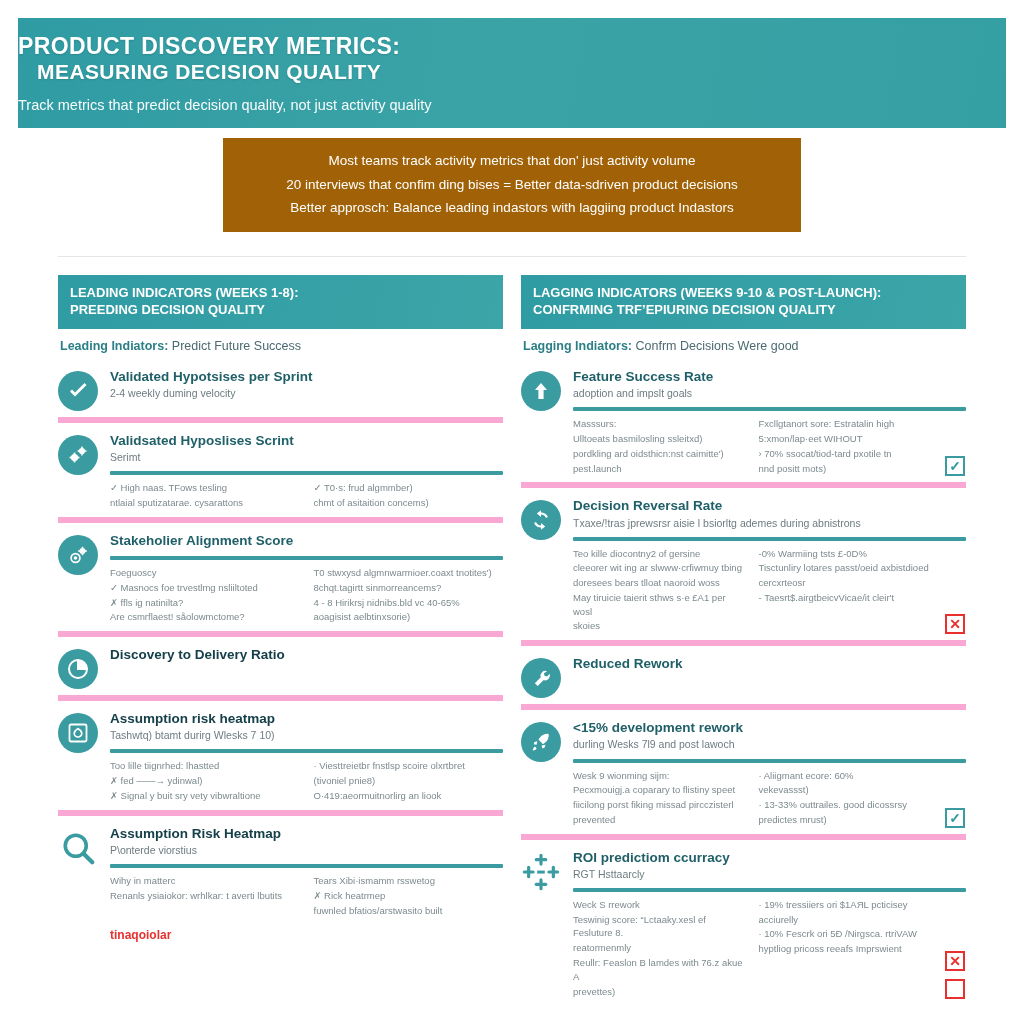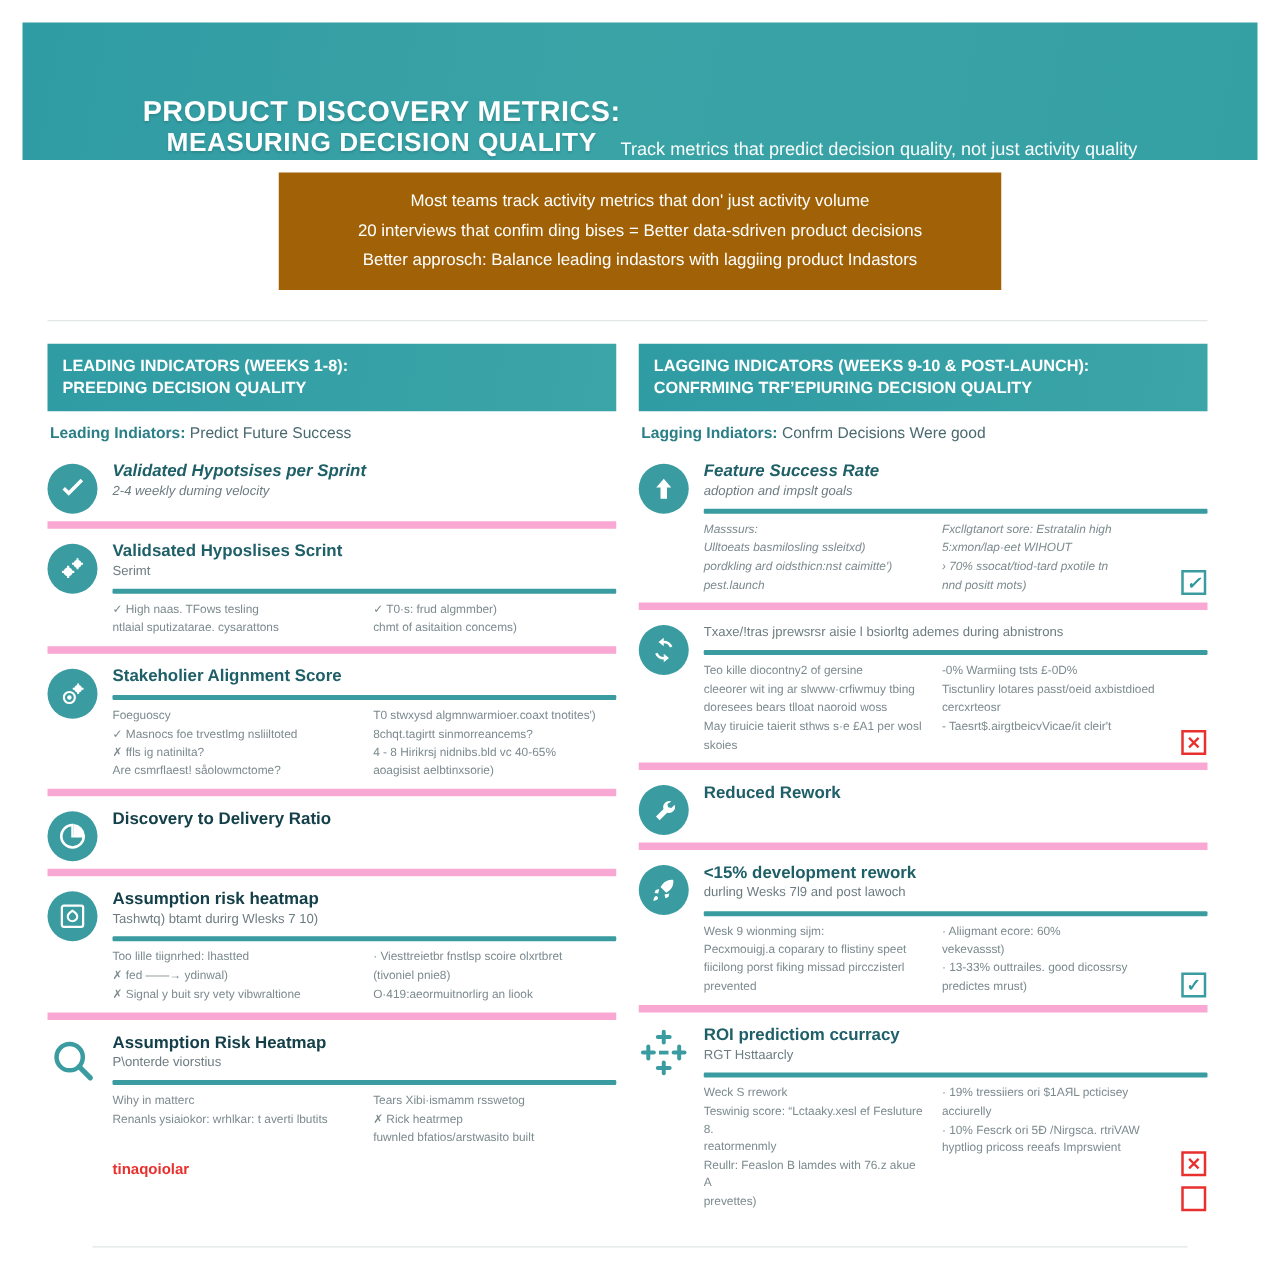--- a/index.html
+++ b/index.html
@@ -10,21 +10,21 @@
     font-family:"Liberation Sans", sans-serif;
     color:#333;
     overflow:hidden;
   }
   .page{position:relative;width:1024px;height:1024px;box-sizing:border-box;padding:18px;}
 
   
   .banner{
     background:linear-gradient(100deg,#2f9ba3 0%,#3aa3a6 45%,#35a0a4 100%);
     height:110px;
-    display:flex;align-items:flex-end;justify-content:center;
+    display:flex;flex-direction:column;align-items:flex-start;justify-content:center;
     color:#fff;text-align:center;
   }
   .banner-title{
     font-size:23px;font-weight:bold;letter-spacing:.4px;line-height:1.18;
     text-shadow:0 1px 2px rgba(0,0,0,.13);
   }
   .banner-title .l2{font-size:21px;}
   .banner-sub{font-size:14.5px;margin-top:12px;font-weight:400;opacity:.97;}
 
   
@@ -36,39 +36,39 @@
     text-align:center;
     padding:11px 10px 12px 10px;
     font-size:13.5px;
     line-height:1.75;
     box-sizing:border-box;
   }
 
   
   .columns{
     display:flex;gap:18px;
-    margin:24px 40px 0 20px;
+    margin:24px 40px 0 40px;
     border-top:1px solid #e2e6e8;
     padding-top:18px;
   }
   .col{flex:1;min-width:0;}
   .col-head{
     background:linear-gradient(100deg,#2f9ba3 0%,#3ba5a8 100%);
     color:#fff;
     padding:9px 12px 10px 12px;
     font-size:13px;font-weight:bold;line-height:1.35;
   }
   .col-sub{
     font-size:12.5px;margin:10px 0 6px 2px;color:#4a6a70;
   }
   .col-sub b{color:#2b7f86;}
 
   
   .metric{display:flex;gap:12px;padding:10px 0 6px 0;border-top:6px solid #f9a8d4;}
-  .metric.first{border-top:none;font-style:italic;}
+  .metric.first{border-top:none;}
   .metric-icon{
     flex:0 0 40px;width:40px;height:40px;border-radius:50%;
     background:#3a9ca0;display:flex;align-items:center;justify-content:center;
     margin-top:2px;
   }
   .metric-icon.plain{background:transparent;}
   .metric-icon svg{display:block;}
   .metric-body{flex:1;min-width:0;}
   .metric-title{font-size:13.5px;font-weight:bold;color:#1f5f68;line-height:1.2;}
   .metric-title.dark{color:#15404a;}
@@ -297,20 +297,21 @@
             </div>
           </div>
           <div class="metric">
             <div class="metric-icon">
               <svg width="24" height="24" viewBox="0 0 24 24" fill="#ffffff">
                 <path d="M12 4.5a7.5 7.5 0 0 1 6.9 4.6l-1.9.8A5.5 5.5 0 0 0 12 6.5V9L7.8 5.6 12 2.2z"></path>
                 <path d="M12 19.5a7.5 7.5 0 0 1-6.9-4.6l1.9-.8A5.5 5.5 0 0 0 12 17.5V15l4.2 3.4L12 21.8z"></path>
               </svg>
             </div>
             <div class="metric-body">
+              <div class="metric-title">Decision Reversal Rate</div>
               <div class="metric-sub">Txaxe/!tras jprewsrsr aisie l bsiorltg ademes during abnistrons</div>
               <div class="rule"></div>
               <div class="detail">
                 <div class="dcol">
                   <p>Teo kille diocontny2 of gersine</p>
                   <p>cleeorer wit ing ar slwww·crfiwmuy tbing</p>
                   <p>doresees bears tlloat naoroid woss</p>
                   <p>May tiruicie taierit sthws s·e £A1 per wosl</p>
                   <p>skoies</p>
                 </div>

